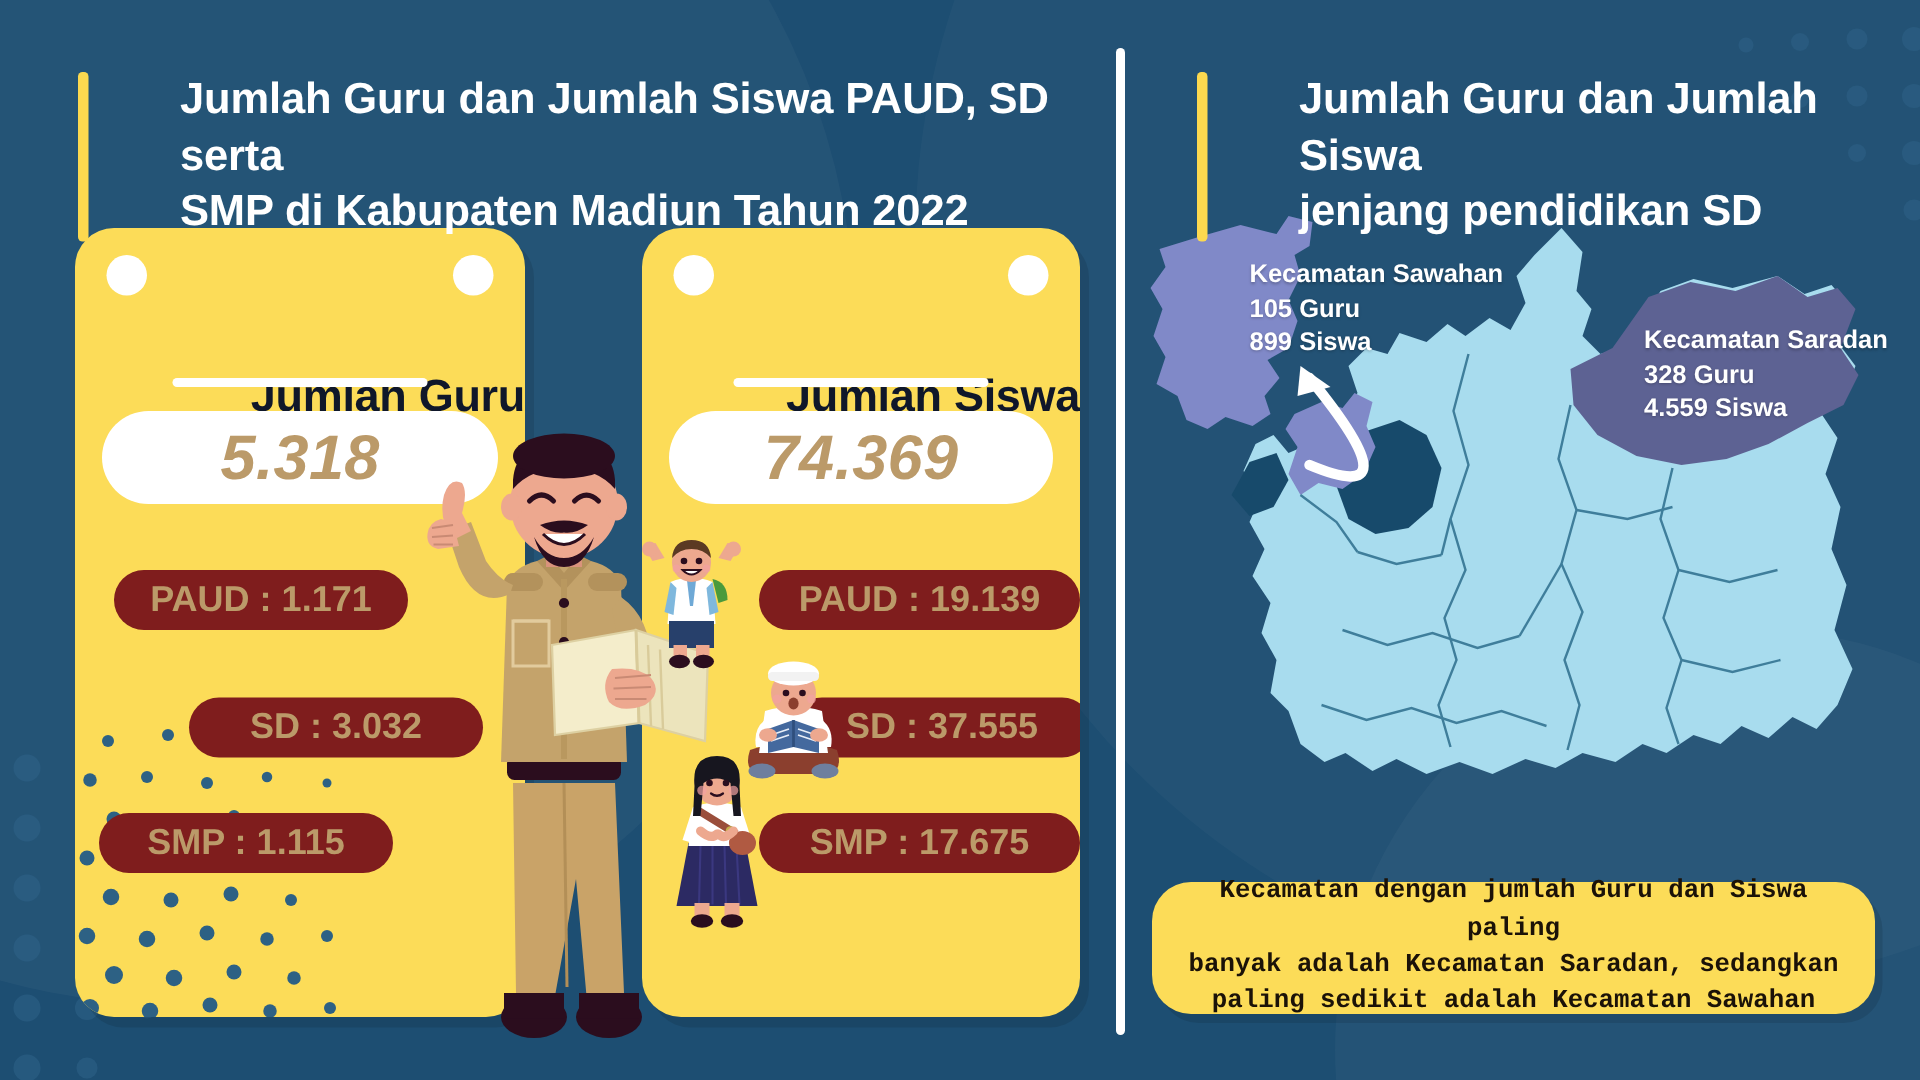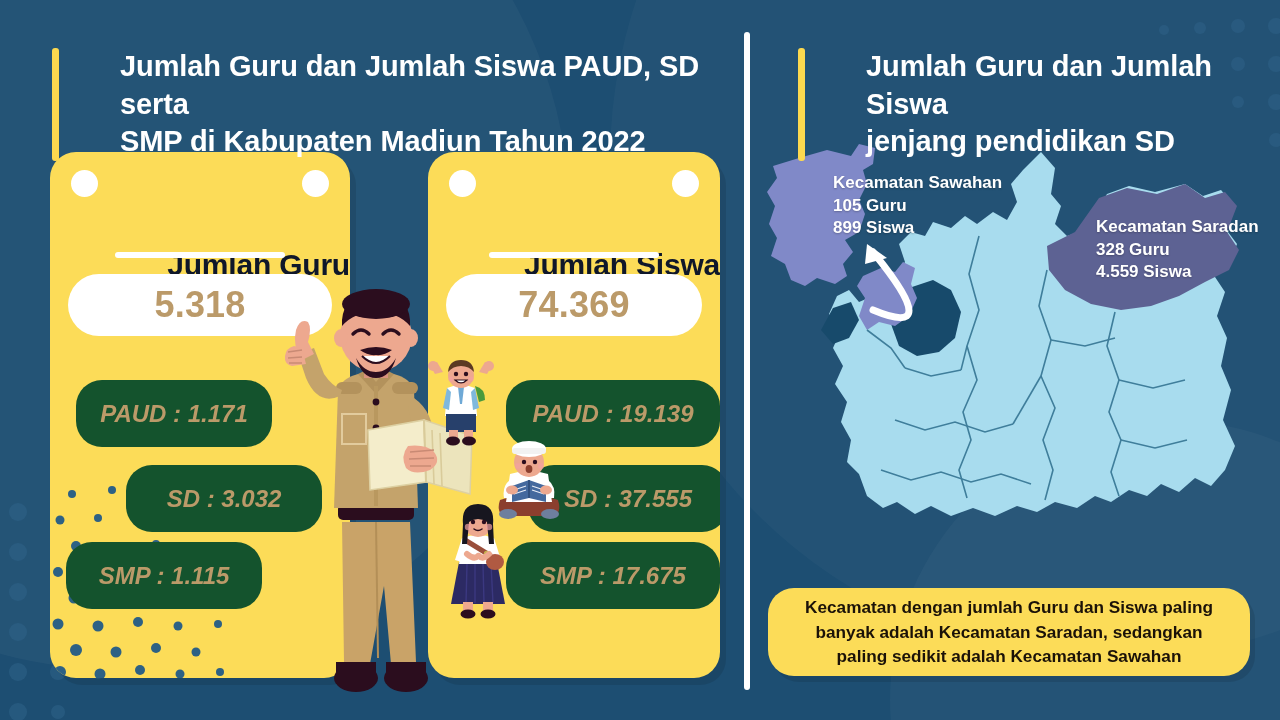--- a/index.html
+++ b/index.html
@@ -59,26 +59,26 @@
   }
   .card-rule {
     position:absolute; height:6px; background:#ffffff; border-radius:3px;
     top:100px; left:50%; transform:translateX(-50%); width:170px;
   }
   .big-pill {
     position:absolute; top:122px; left:18px; right:18px; height:62px;
     background:#ffffff; border-radius:31px;
     display:flex; align-items:center; justify-content:center;
   }
-  .big-pill span { color:#bb9a69; font-weight:bold; font-size:36px; letter-spacing:0.2px; }
+  .big-pill span { color:#bb9a69; font-weight:bold; font-size:42px; letter-spacing:0.2px;font-style:italic; }
 
   .sub-pill {
-    position:absolute; height:67px; background:#14532d; border-radius:26px;
+    position:absolute; height:40px; background:#7f1d1d; border-radius:26px;
     display:flex; align-items:center; justify-content:center;
-    padding:0 20px; z-index:4;font-style:italic;
+    padding:0 20px; z-index:4;
   }
   .sub-pill span { color:#bb9a69; font-weight:bold; font-size:24px; white-space:nowrap; }
 
   
   #g-paud { left:26px;  top:228px; width:196px; }
   #g-sd   { left:76px;  top:313px; width:196px; }
   #g-smp  { left:16px;  top:390px; width:196px;align-items:center; }
   
   #s-paud { left:78px;  top:228px; width:214px; }
   #s-sd   { left:100px; top:313px; width:200px; }
@@ -104,21 +104,21 @@
 
   
   #caption {
     position:absolute; left:768px; top:588px; width:482px; height:88px;
     background:#fcdc58; border-radius:26px; z-index:5;
     display:flex; align-items:center; justify-content:center;
     box-shadow:5px 6px 0 rgba(0,0,0,0.10);
   }
   #caption span {
     color:#1b1208; font-weight:bold; font-size:17.2px; line-height:1.42;
-    text-align:center; white-space:pre-line; padding:0 14px;
+    text-align:center; white-space:pre-line; padding:0 14px;font-family:Liberation Mono, monospace;
   }
 </style>
 </head>
 <body>
 
 <div class="bg-decor">
   <div class="bg-arc a1"></div>
   <div class="bg-arc a2"></div>
   <div class="bg-arc a3"></div>
 

